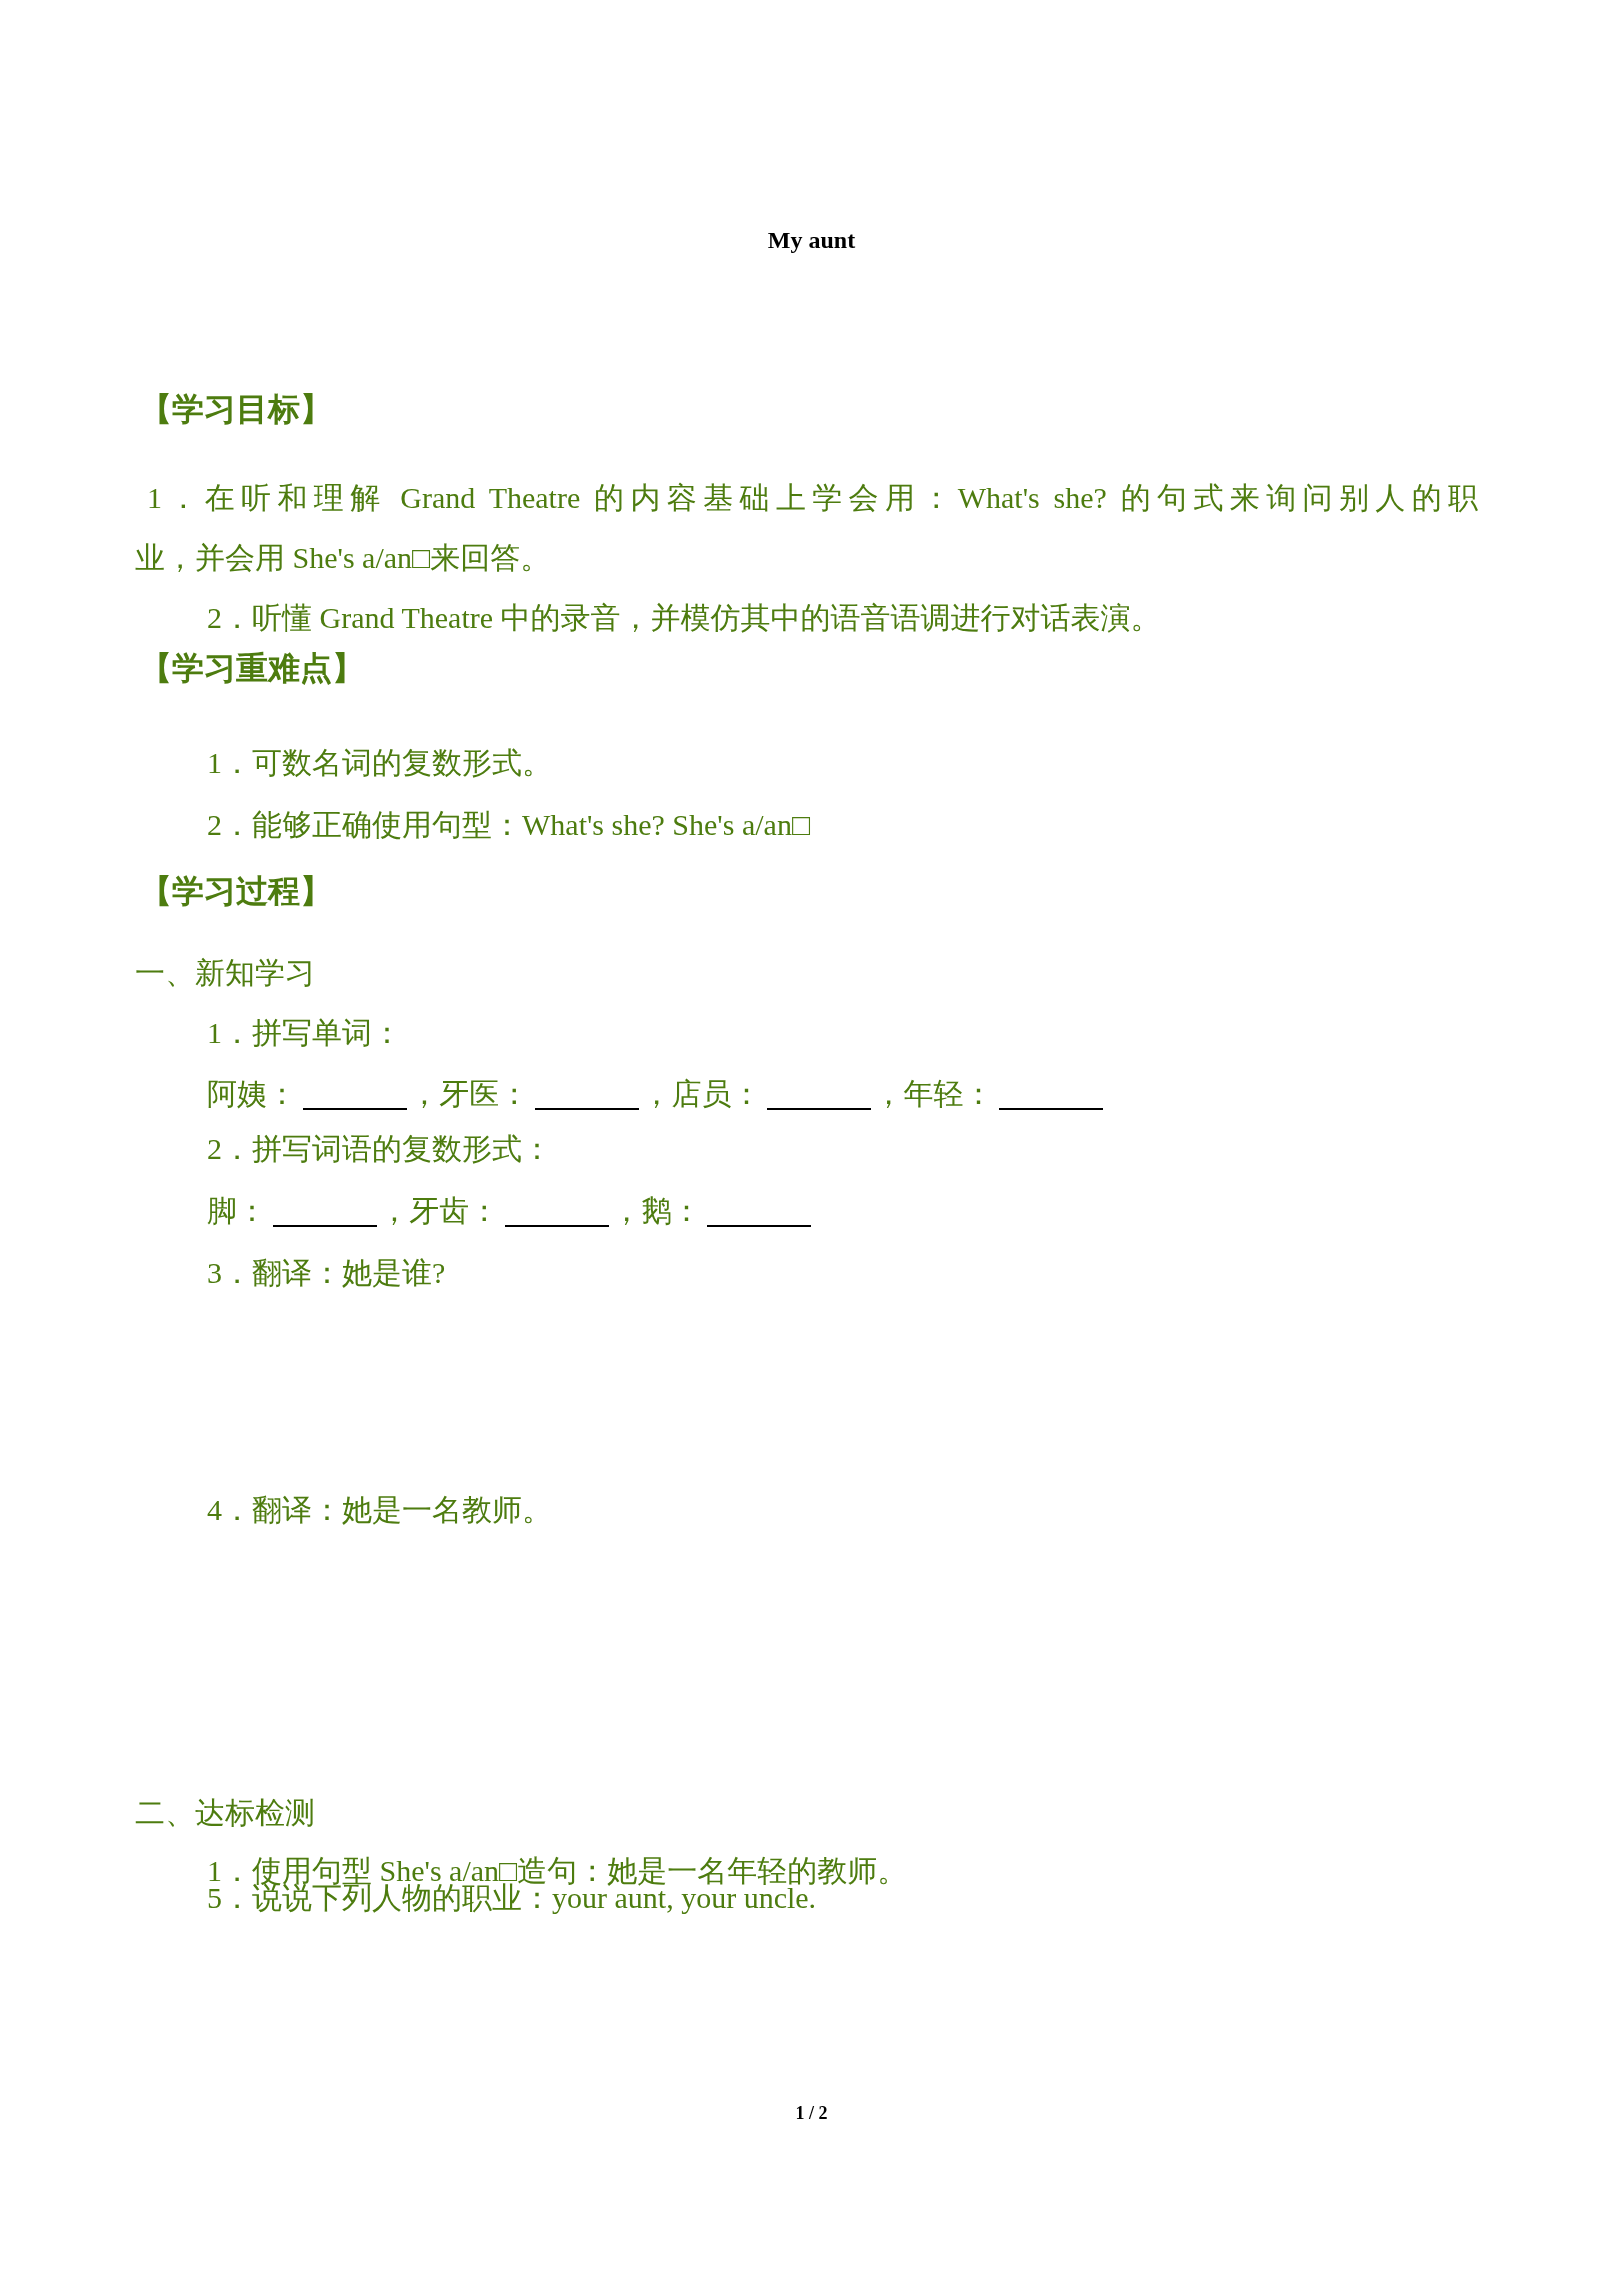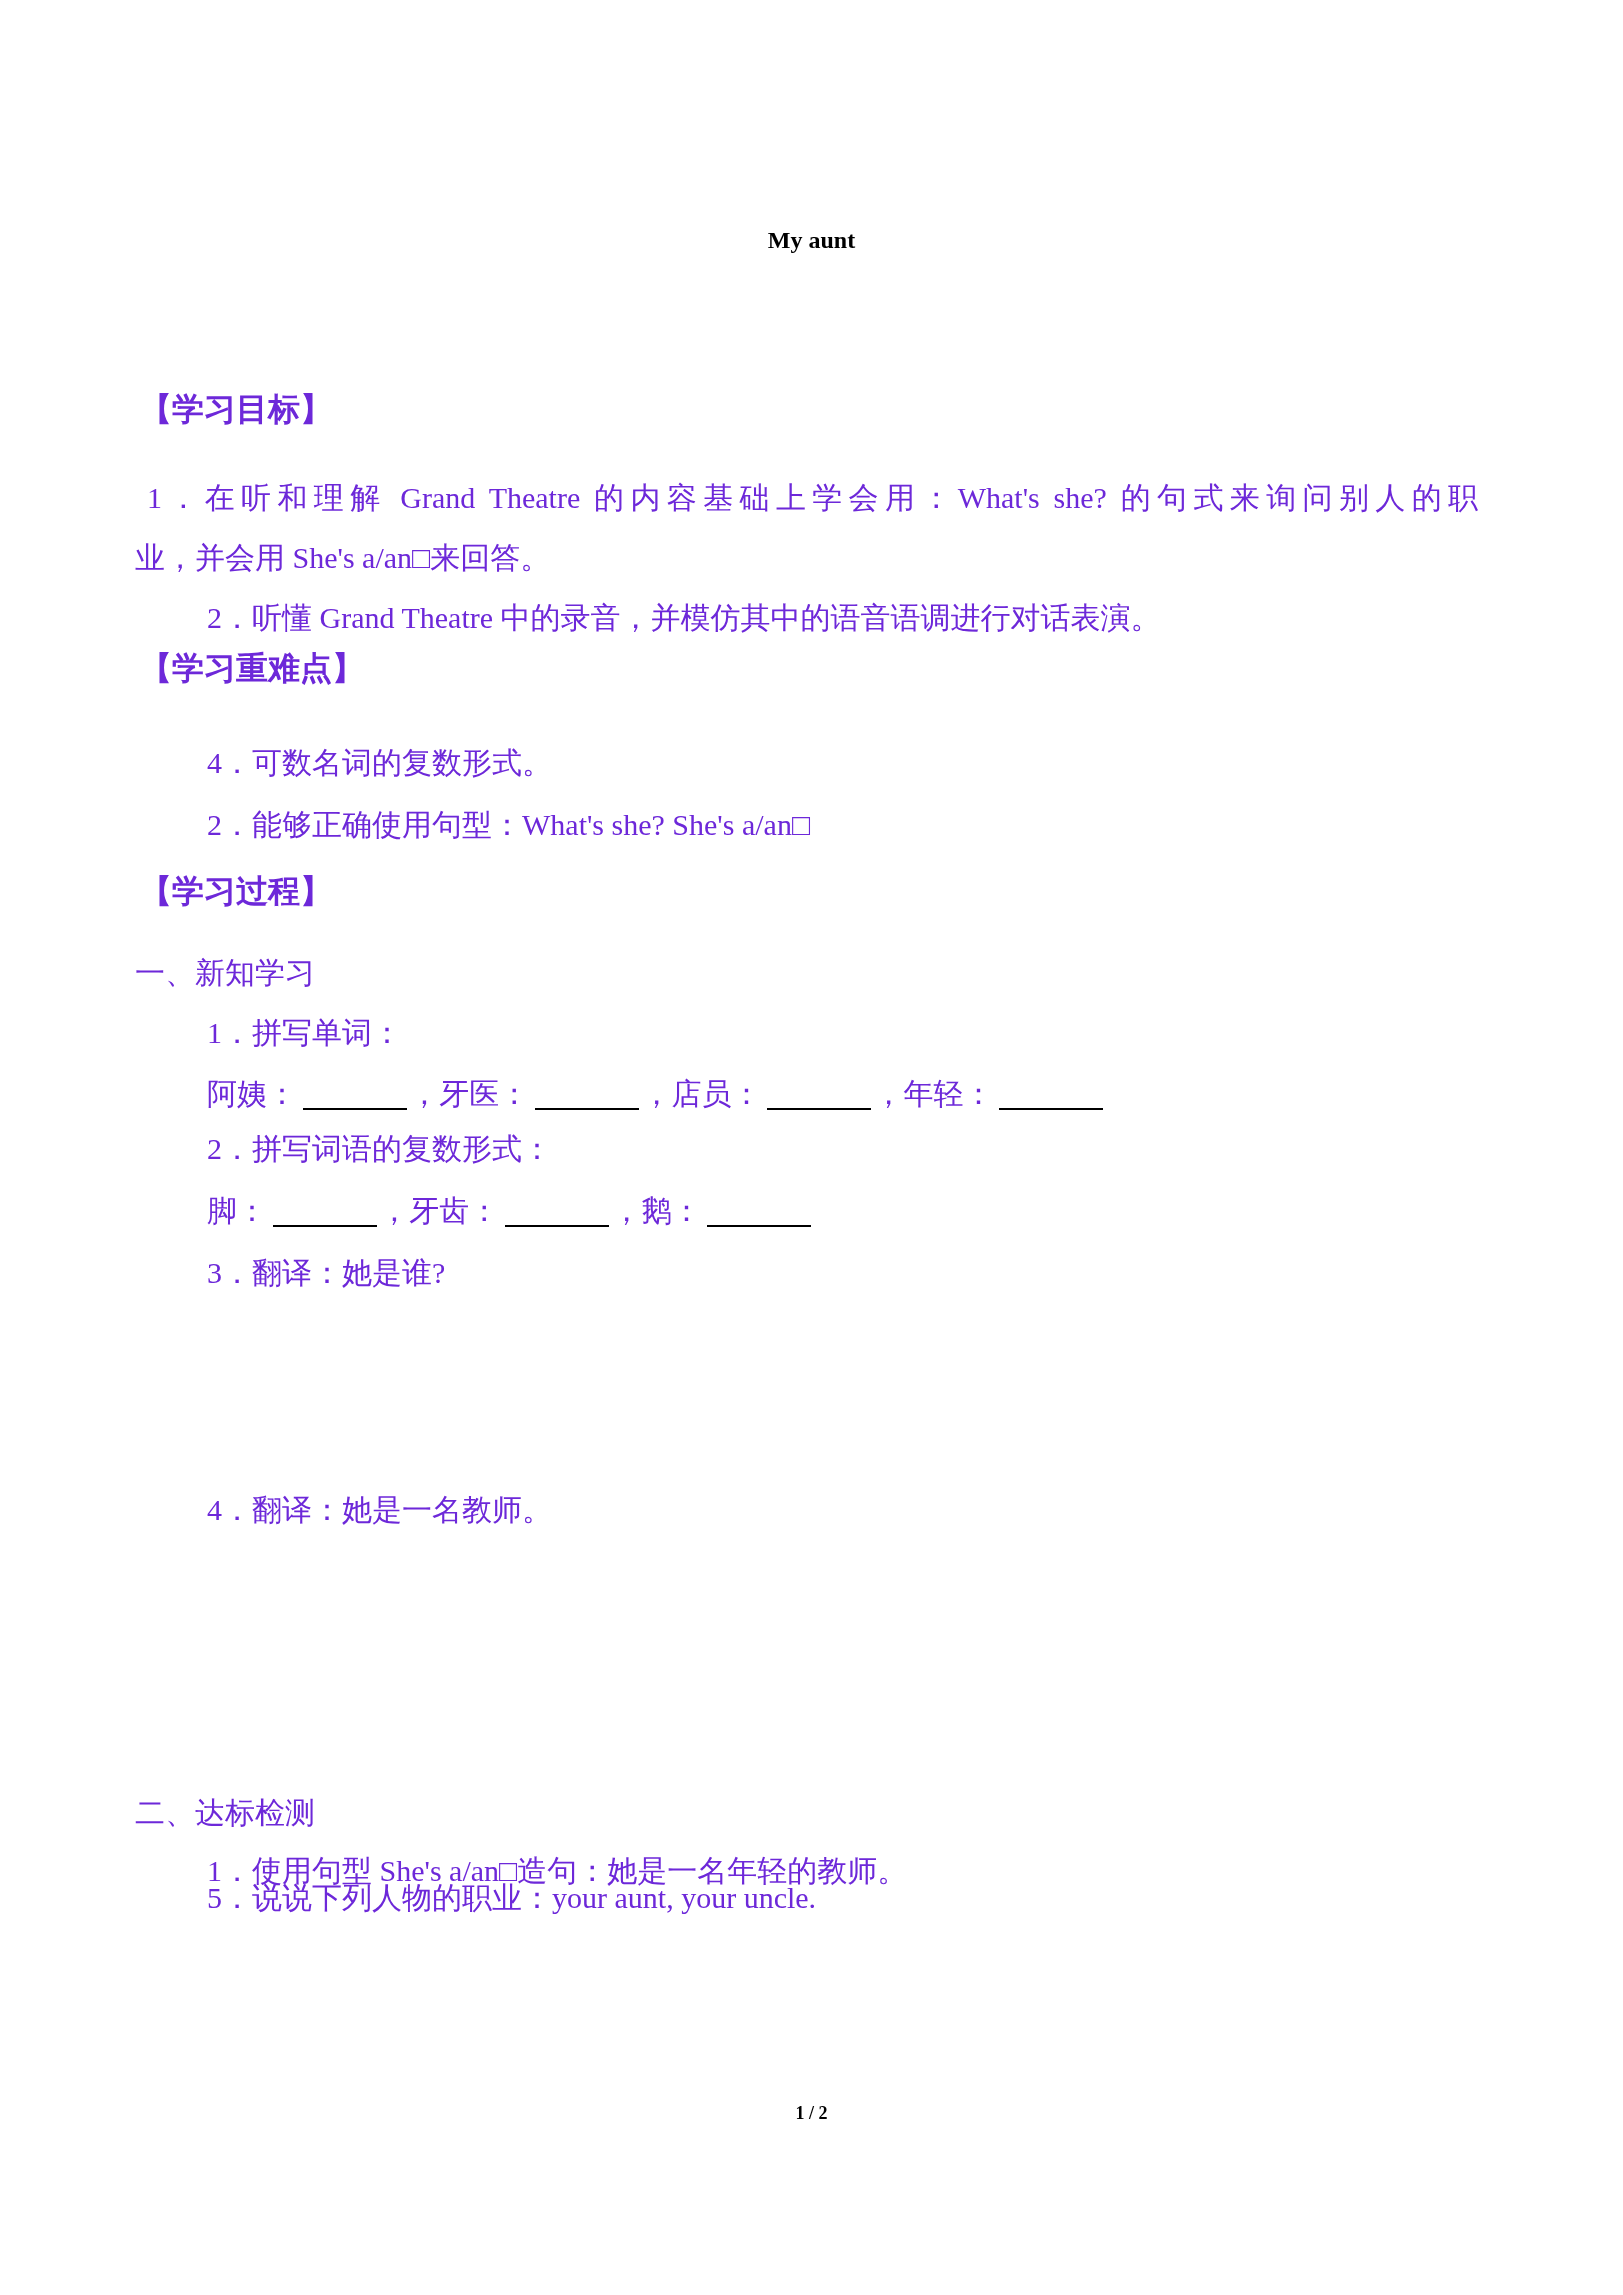--- a/index.html
+++ b/index.html
@@ -13,21 +13,21 @@
     height: 2295px;
     background: #ffffff;
     color: #000000;
     font-family: "Liberation Serif", "DejaVu Serif", serif;
   }
   .line {
     position: absolute;
     font-size: 30px;
     line-height: 37px;
     white-space: nowrap;
-    color: #6d28d9;
+    color: #4d7c0f;
   }
   .flush  { left: 135px; }
   .indent { left: 207px; }
   .justify-line {
     left: 147px;
     width: 1331px;
     text-align: justify;
     text-align-last: justify;
   }
   .heading {
@@ -71,21 +71,21 @@
   <div class="doc-title" style="top:220px;">My aunt</div>
 
   <div class="line heading" style="top:389px;">【学习目标】</div>
 
   <div class="line justify-line" style="top:479px;">1．在听和理解 Grand Theatre 的内容基础上学会用：What's she? 的句式来询问别人的职</div>
   <div class="line flush" style="top:539px;">业，并会用 She's a/an□来回答。</div>
   <div class="line indent" style="top:599px;">2．听懂 Grand Theatre 中的录音，并模仿其中的语音语调进行对话表演。</div>
 
   <div class="line heading" style="top:648px;">【学习重难点】</div>
 
-  <div class="line indent" style="top:744px;">4．可数名词的复数形式。</div>
+  <div class="line indent" style="top:744px;">1．可数名词的复数形式。</div>
   <div class="line indent" style="top:806px;">2．能够正确使用句型：What's she? She's a/an□</div>
 
   <div class="line heading" style="top:871px;">【学习过程】</div>
 
   <div class="line flush" style="top:954px;">一、新知学习</div>
 
   <div class="line indent" style="top:1014px;">1．拼写单词：</div>
 
   <div class="line indent" style="top:1075px;">
     <span>阿姨：</span><span class="blank"></span><span>，牙医：</span><span class="blank"></span><span>，店员：</span><span class="blank"></span><span>，年轻：</span><span class="blank"></span>

